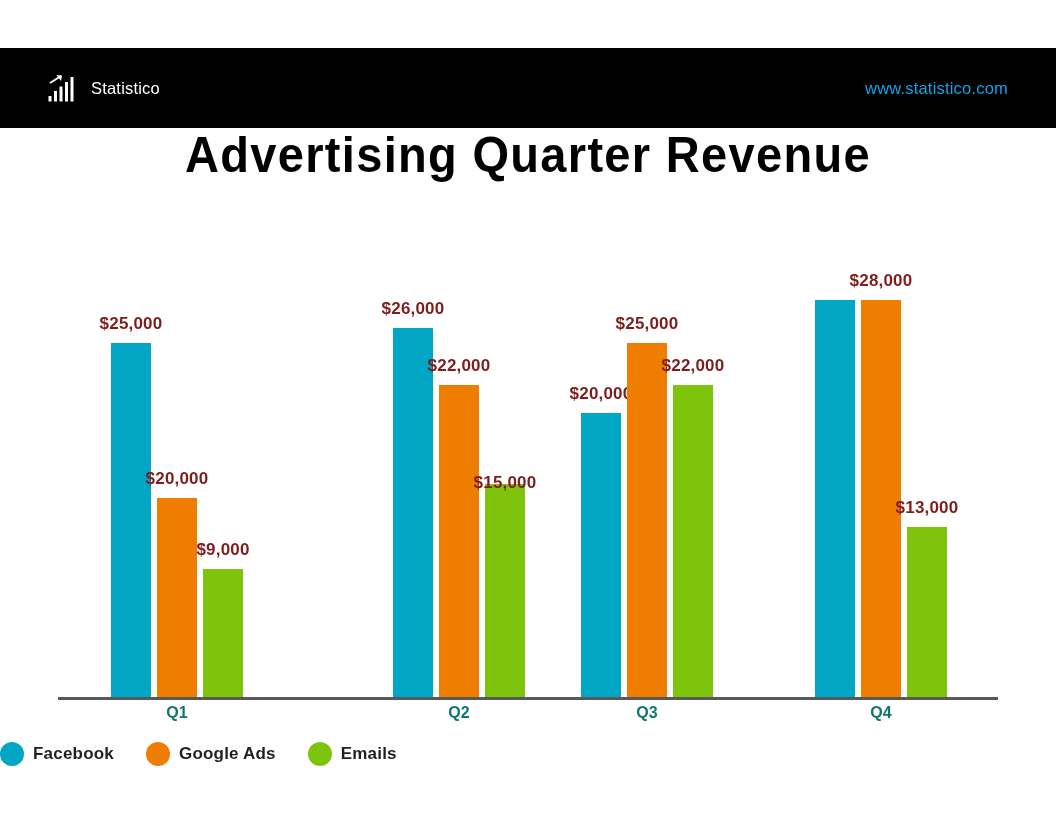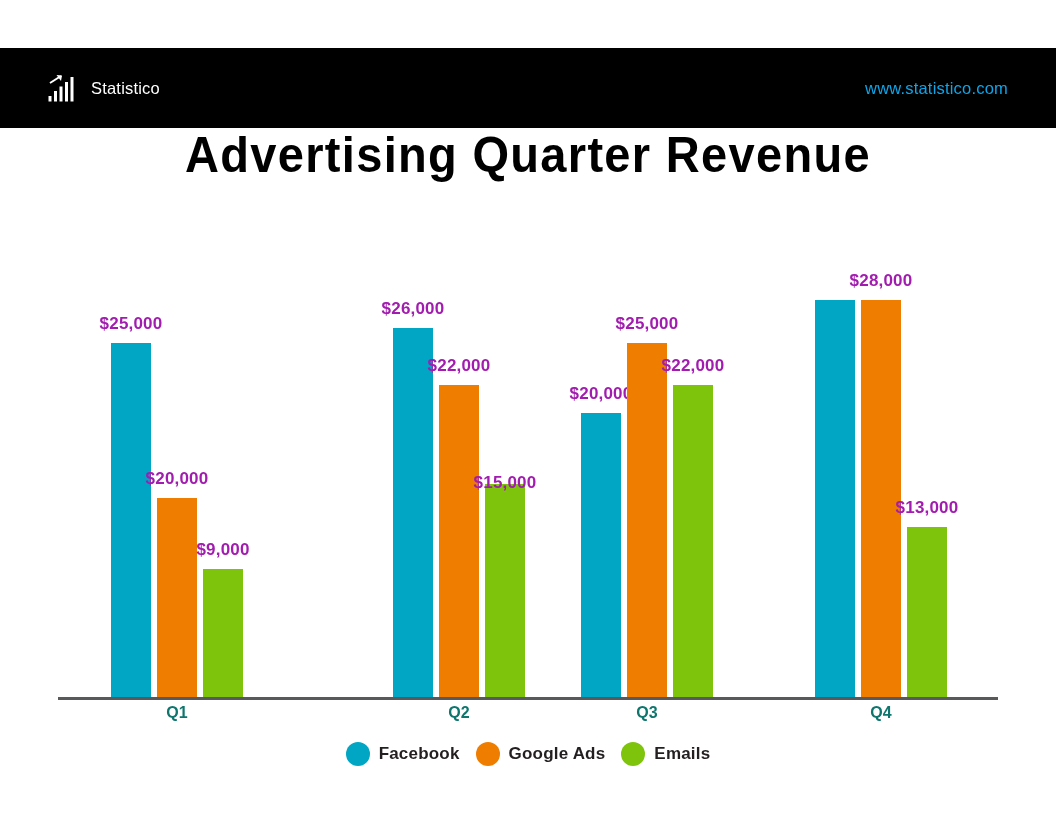--- a/index.html
+++ b/index.html
@@ -97,21 +97,21 @@
     bottom: 0;
     width: 40px;
   }
   .bar-label {
     position: absolute;
     left: 50%;
     transform: translateX(-50%);
     white-space: nowrap;
     font-size: 17px;
     font-weight: 700;
-    color: #a21caf;
+    color: #7f1d1d;
     letter-spacing: 0.2px;
   }
   .cat-label {
     position: absolute;
     top: 474px;
     left: 50%;
     transform: translateX(-50%);
     font-size: 16px;
     color: #0f766e;
     font-weight: 700;
@@ -119,22 +119,22 @@
   }
 
   
   .legend {
     position: absolute;
     left: 0;
     top: 742px;
     width: 1056px;
     display: flex;
     align-items: center;
-    justify-content: center;
-    gap: 16px;
+    justify-content: flex-start;
+    gap: 32px;
   }
   .legend-item {
     display: flex;
     align-items: center;
     gap: 9px;
   }
   .legend-swatch {
     width: 24px;
     height: 24px;
     border-radius: 50%;

